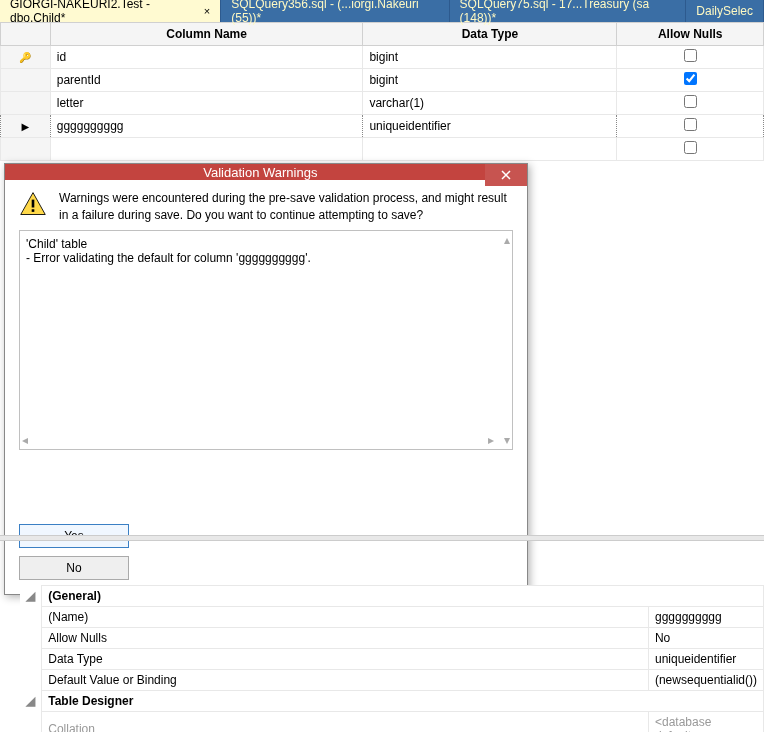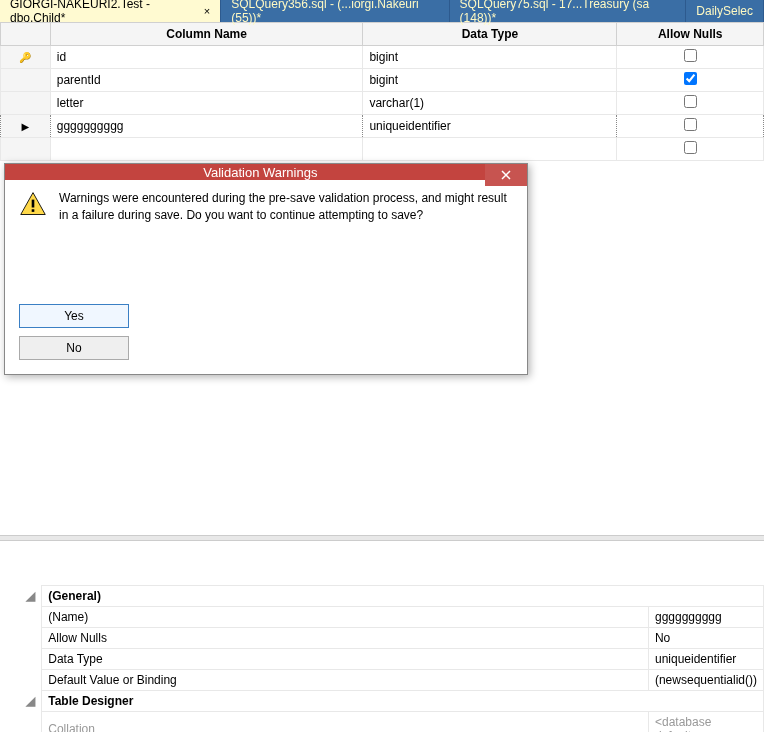--- a/index.html
+++ b/index.html
@@ -122,20 +122,28 @@
   </div>
   <div class="dlgbody">
     <div class="dlgmsg">
       <svg class="warnicon" viewBox="0 0 32 32">
         <path d="M16 3 L30 28 L2 28 Z" fill="#ffd94a" stroke="#000" stroke-width="1"></path>
         <rect x="14.5" y="11" width="3" height="9" fill="#000"></rect>
         <rect x="14.5" y="22" width="3" height="3" fill="#000"></rect>
       </svg>
       <div class="msgtxt">Warnings were encountered during the pre-save validation process, and might result in a failure during save. Do you want to continue attempting to save?</div>
     </div>
+    <div class="dlgtext">
+      <div>'Child' table</div>
+      <div>- Error validating the default for column 'gggggggggg'.</div>
+      <span class="sbt">▴</span>
+      <span class="sbb">▾</span>
+      <span class="hsb">◂</span>
+      <span class="hsr">▸</span>
+    </div>
   </div>
   <div class="dlgbtns">
     <button class="btn primary">Yes</button>
     <button class="btn">No</button>
   </div>
 </div>
 
 <div class="splitter"></div>
 
 <div class="props">

